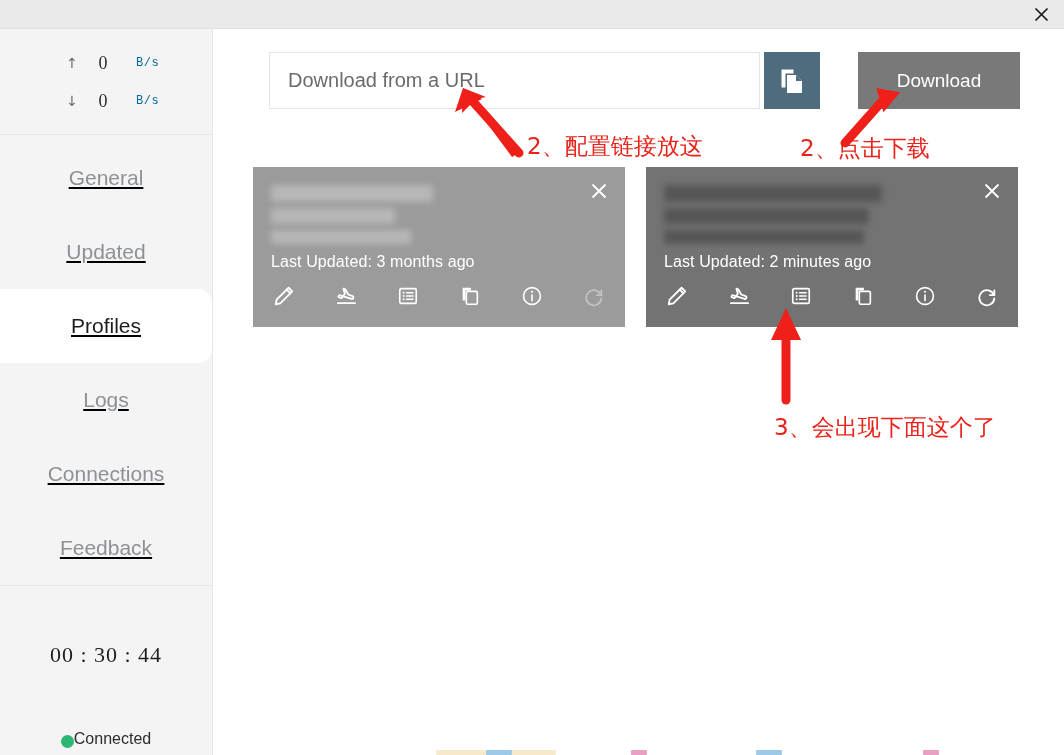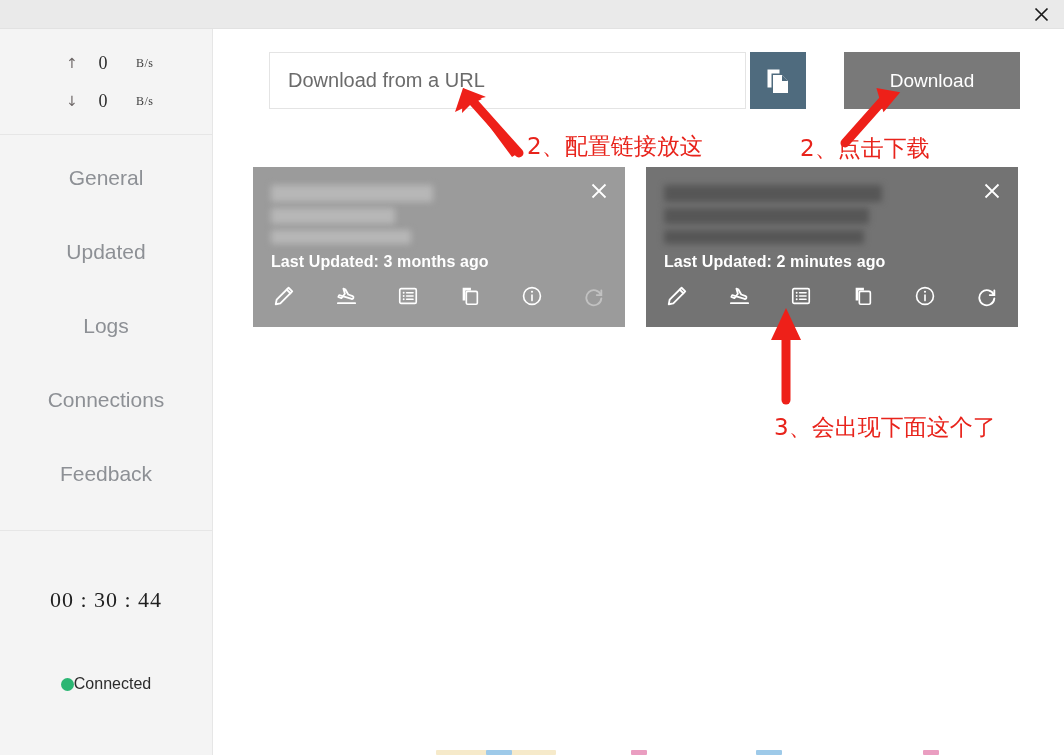--- a/index.html
+++ b/index.html
@@ -70,30 +70,31 @@
     font-family: "DejaVu Sans", sans-serif;
   }
   .speed-value {
     text-align: center;
     font-size: 18px;
     color: #2b2b2b;
     font-family: "Liberation Serif", serif;
   }
   .speed-unit {
     font-size: 12px;
-    color: #404040;
+    color: #0369a1;
     letter-spacing: .5px;
-    font-family: Liberation Serif, serif;
+    font-family: Liberation Mono, monospace;
     padding-left: 8px;
   }
 
   .nav {
     padding-top: 6px;
     border-bottom: 1px solid #e6e6e6;
-    padding-bottom: 19px;
+    padding-bottom: 0;
+    text-decoration: underline;
   }
   .nav-item {
     height: 74px;
     display: flex;
     align-items: center;
     justify-content: center;
     font-size: 21px;
     color: #8d9095;
     cursor: pointer;
     position: relative;
@@ -116,21 +117,21 @@
   }
   .timer {
     font-size: 22px;
     color: #1f1f1f;
     letter-spacing: 1px;
     font-family: "Liberation Serif", serif;
   }
   .conn-status {
     margin-top: 62px;
     display: flex;
-    align-items: center;
+    align-items: flex-end;
     font-size: 16px;
     color: #2c2c2c;
   }
   .dot {
     width: 13px;
     height: 13px;
     border-radius: 50%;
     background: #2bb673;
     display: inline-block;
   }
@@ -172,21 +173,21 @@
     width: 56px;
     margin-left: 4px;
     background: #4f6b7e;
     border: none;
     display: flex;
     align-items: center;
     justify-content: center;
     cursor: pointer;
   }
   .download-btn {
-    width: 176px;
+    width: 162px;
     margin-left: 38px;
     background: #797979;
     border: none;
     color: #ffffff;
     font-size: 19px;
     cursor: pointer;
     font-family: "Liberation Sans", sans-serif;
   }
 
   
@@ -234,21 +235,21 @@
   .redact-3 { width: 140px; height: 14px; margin-top: 6px; }
 
   .card.active .redact-1 { width: 218px; }
   .card.active .redact-2 { width: 205px; }
   .card.active .redact-3 { width: 200px; }
 
   .card-updated {
     margin-top: 9px;
     font-size: 16px;
     color: #ffffff;
-    font-weight: 700;
+    font-weight: 400;
     letter-spacing: .1px;
   }
   .card-actions {
     position: absolute;
     left: 18px;
     right: 18px;
     bottom: 18px;
     display: flex;
     justify-content: space-between;
     align-items: center;
@@ -324,20 +325,23 @@
       <span class="speed-unit">B/s</span>
     </div>
   </div>
 
   <div class="nav">
     <div class="nav-item">
       <span>General</span>
     </div>
     <div class="nav-item">
       <span>Updated</span>
+    </div>
+    <div class="nav-item active">
+      <span>Profiles</span>
     </div>
     <div class="nav-item">
       <span>Logs</span>
     </div>
     <div class="nav-item">
       <span>Connections</span>
     </div>
     <div class="nav-item">
       <span>Feedback</span>
     </div>

